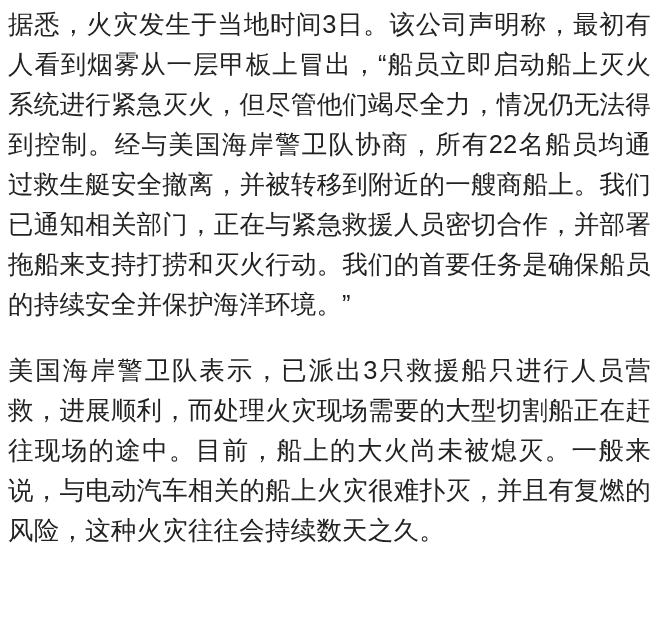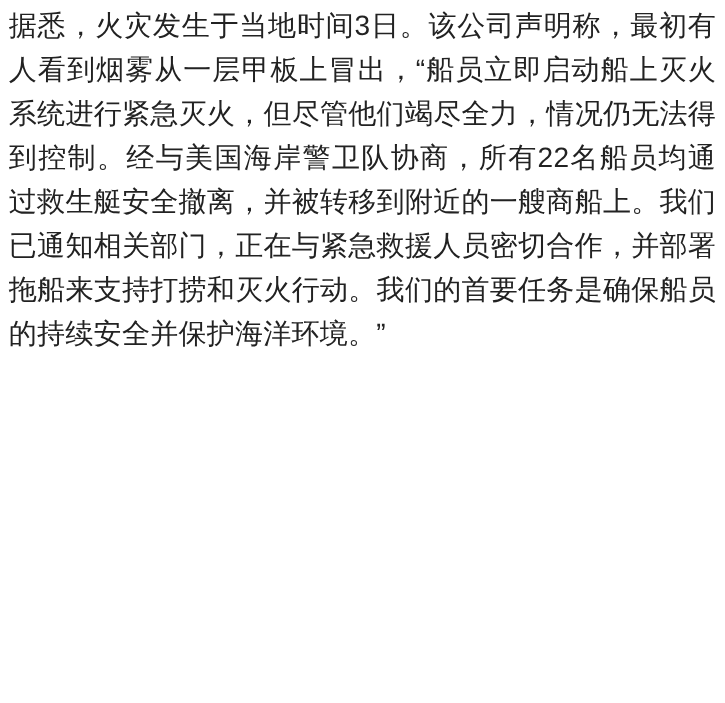--- a/index.html
+++ b/index.html
@@ -31,13 +31,14 @@
   }
   .para + .para {
     margin-top: 26px;
   }
 </style>
 </head>
 <body>
 
 <div class="article">
   <p class="para">据悉，火灾发生于当地时间3日。该公司声明称，最初有人看到烟雾从一层甲板上冒出，“船员立即启动船上灭火系统进行紧急灭火，但尽管他们竭尽全力，情况仍无法得到控制。经与美国海岸警卫队协商，所有22名船员均通过救生艇安全撤离，并被转移到附近的一艘商船上。我们已通知相关部门，正在与紧急救援人员密切合作，并部署拖船来支持打捞和灭火行动。我们的首要任务是确保船员的持续安全并保护海洋环境。”</p>
+  <p class="para">美国海岸警卫队表示，已派出3只救援船只进行人员营救，进展顺利，而处理火灾现场需要的大型切割船正在赶往现场的途中。目前，船上的大火尚未被熄灭。一般来说，与电动汽车相关的船上火灾很难扑灭，并且有复燃的风险，这种火灾往往会持续数天之久。</p>
 </div>
 
 </body></html>

